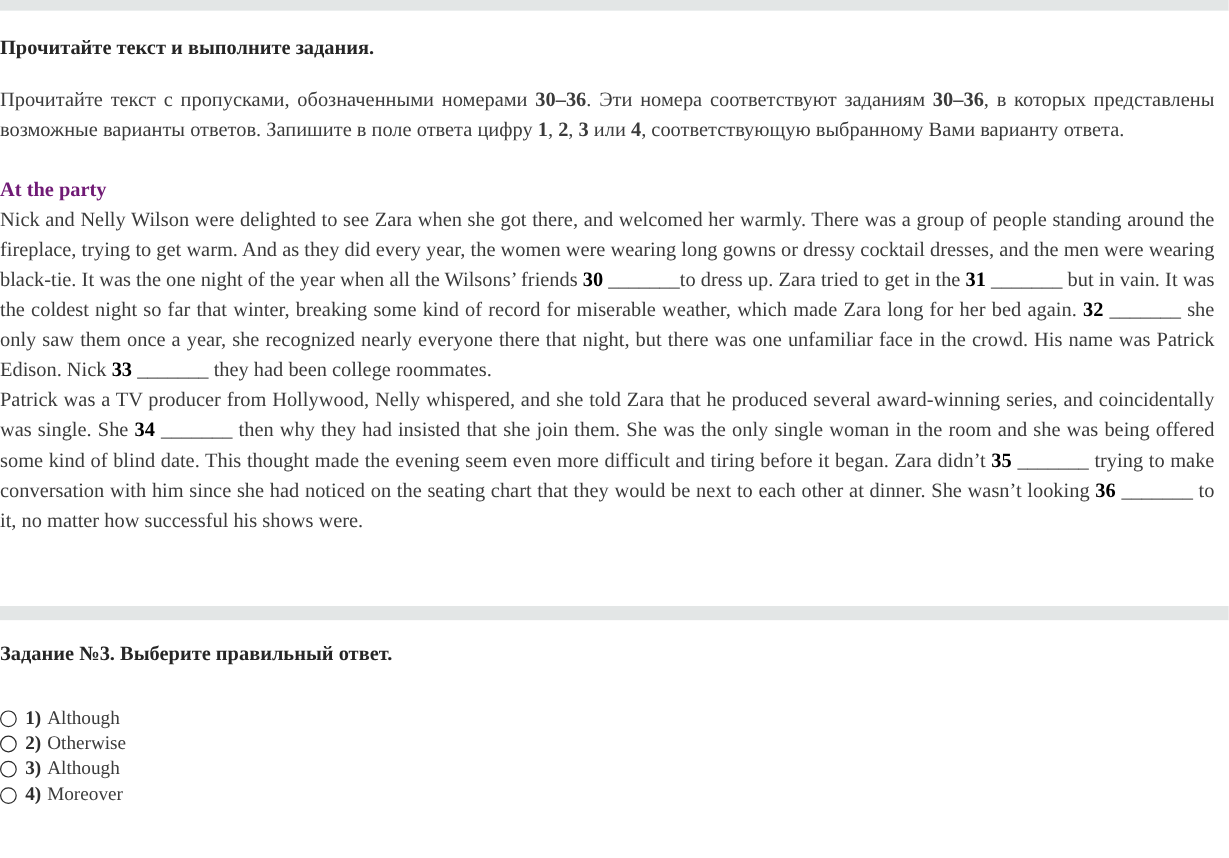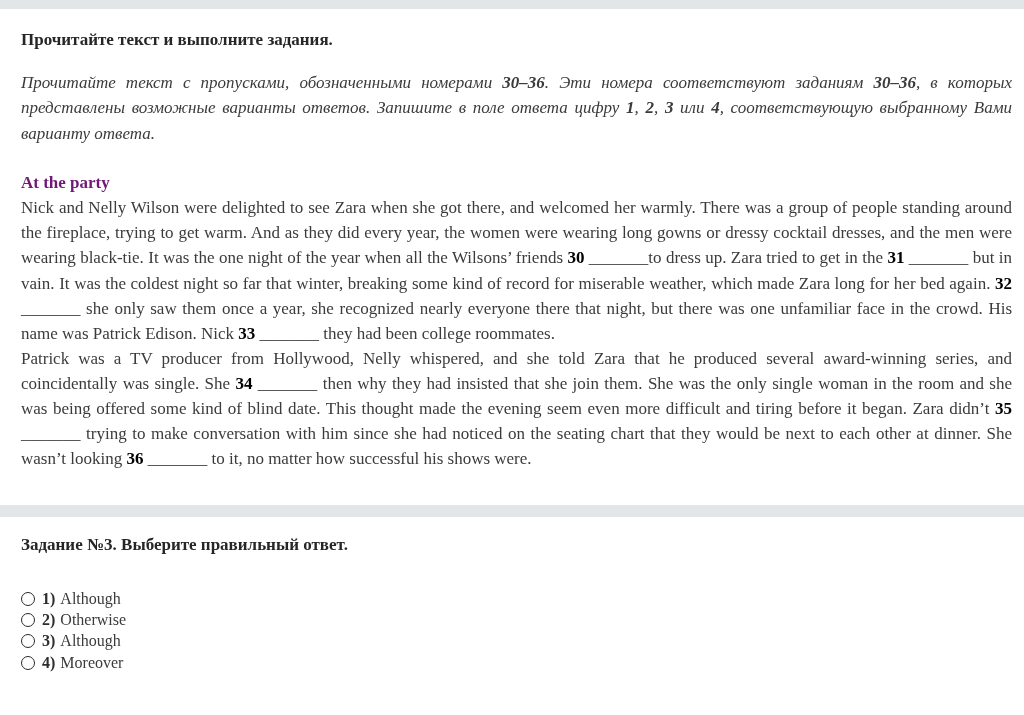--- a/index.html
+++ b/index.html
@@ -7,33 +7,32 @@
     width: 1024px; height: 715px;
     background: #ffffff;
     font-family: "Liberation Serif", "DejaVu Serif", serif;
     color: #3b3b3b;
     overflow: hidden;
   }
   .strip { width: 100%; background: #e3e6e6; }
   .strip-top { height: 9px; }
   .strip-mid { height: 12px; }
 
-  .card { padding-left: 21px; padding-right: 12px; background: #ffffff; }
+  .card { padding-right: 12px; background: #ffffff; }
   .card-reading { height: 496px; overflow: hidden; }
   .card-task { height: 233px; overflow: hidden; }
 
   .section-heading {
     padding-top: 20px;
     font-size: 17px; line-height: 21px;
     font-weight: bold; color: #262626;
   }
   .instruction {
     margin-top: 20px;
     font-size: 17px; line-height: 25.4px;
-    font-style: italic;
     text-align: justify;
     color: #3b3b3b;
   }
   .instruction b { font-weight: bold; }
   .passage-title {
     margin-top: 24px;
     font-size: 17px; line-height: 25px;
     font-weight: bold; color: #701a75;
   }
   .passage {

